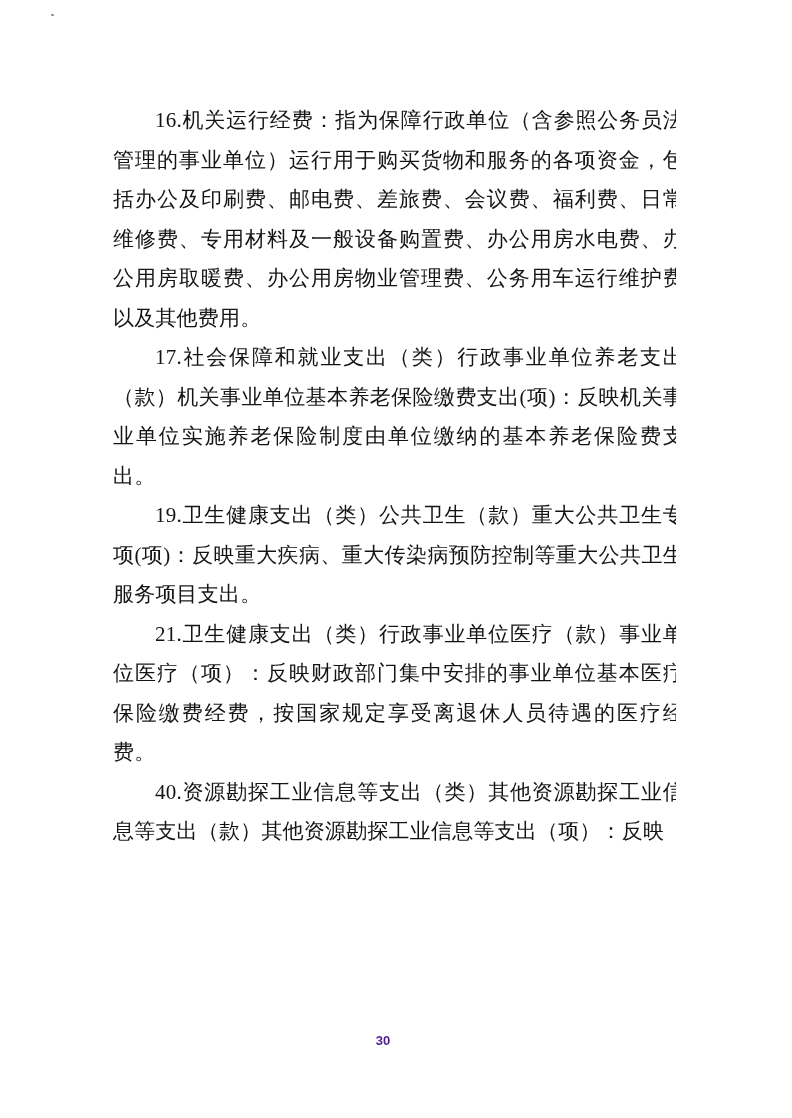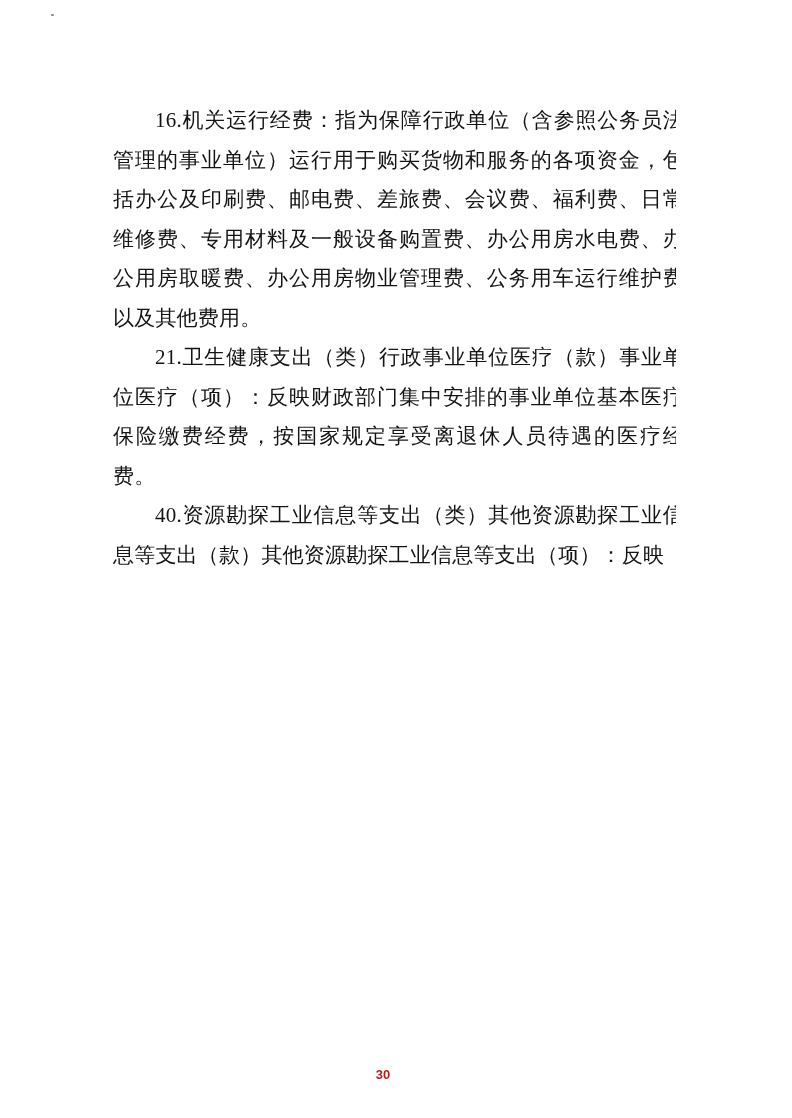--- a/index.html
+++ b/index.html
@@ -40,36 +40,37 @@
     margin: 0;
     padding: 0;
     text-indent: 2em;
     word-break: break-all;
   }
   .page-number {
     position: absolute;
     left: 383px;
     top: 1033px;
     transform: translateX(-50%);
-    color: #b91c1c;
+    color: #4c1d95;
     font-family: "Liberation Sans", "DejaVu Sans", sans-serif;
     font-size: 13px;
     font-weight: bold;
     line-height: 16px;
-    margin-top: 34px;
   }
 </style>
 </head>
 <body>
 
 <div class="page">
 
   <div class="scan-artifact"></div>
 
   <div class="text-block">
     <p>16.机关运行经费：指为保障行政单位（含参照公务员法管理的事业单位）运行用于购买货物和服务的各项资金，包括办公及印刷费、邮电费、差旅费、会议费、福利费、日常维修费、专用材料及一般设备购置费、办公用房水电费、办公用房取暖费、办公用房物业管理费、公务用车运行维护费以及其他费用。</p>
+    <p>17.社会保障和就业支出（类）行政事业单位养老支出（款）机关事业单位基本养老保险缴费支出(项)：反映机关事业单位实施养老保险制度由单位缴纳的基本养老保险费支出。</p>
+    <p>19.卫生健康支出（类）公共卫生（款）重大公共卫生专项(项)：反映重大疾病、重大传染病预防控制等重大公共卫生服务项目支出。</p>
     <p>21.卫生健康支出（类）行政事业单位医疗（款）事业单位医疗（项）：反映财政部门集中安排的事业单位基本医疗保险缴费经费，按国家规定享受离退休人员待遇的医疗经费。</p>
     <p>40.资源勘探工业信息等支出（类）其他资源勘探工业信息等支出（款）其他资源勘探工业信息等支出（项）：反映</p>
   </div>
 
   <div class="page-number">30</div>
 
 </div>
 
 </body></html>

